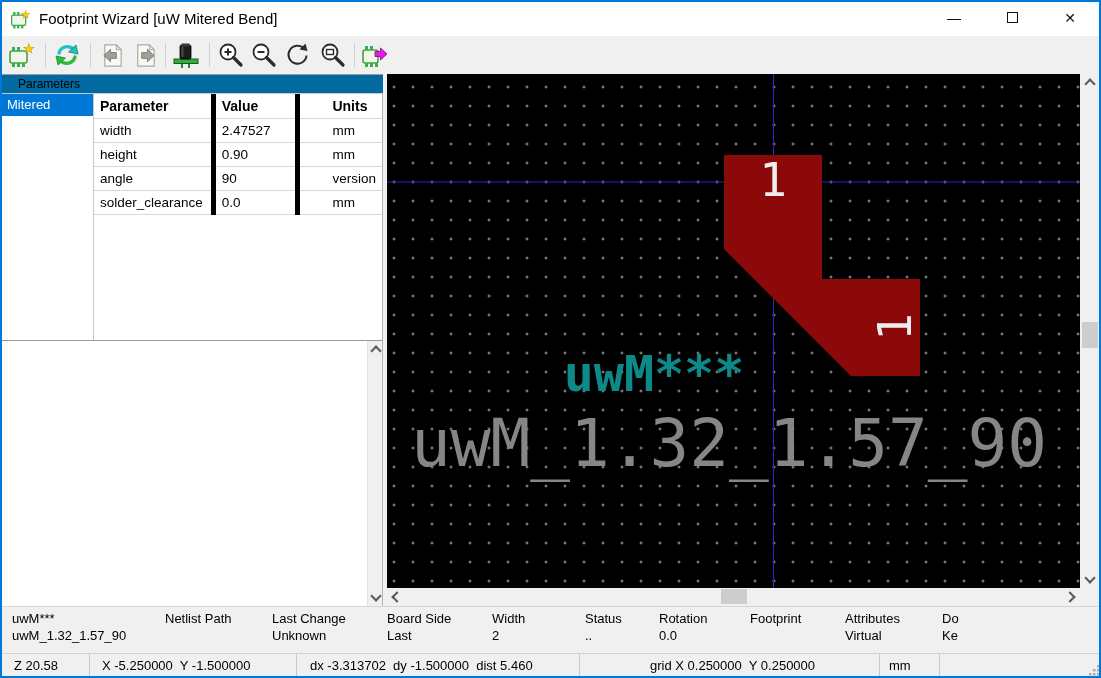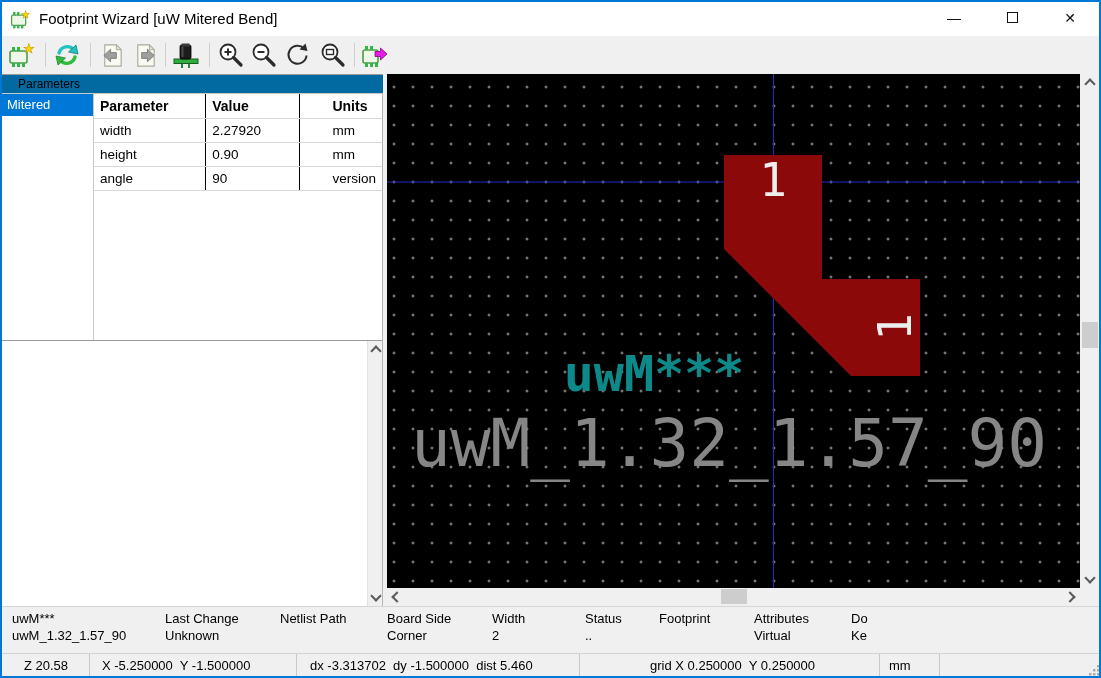--- a/index.html
+++ b/index.html
@@ -22,21 +22,21 @@
   .tbtn { position:absolute; top:4px; width:30px; height:30px; display:flex; align-items:center; justify-content:center; border-radius:2px; }
   .tsep { position:absolute; top:7px; width:1px; height:24px; background:#cfcfcf; }
   
   .params-header { position:absolute; left:0; top:72px; width:381px; height:20px;
      background:#0369a1; border-top:1px solid #9a9a9a; border-bottom:1px solid #c9c9c9;
      font-size:12px; line-height:19px; padding-left:16px; }
   .pages { position:absolute; left:0; top:92px; width:92px; height:246px; background:#fff; border-right:1px solid #c9c9c9; }
   .page-item { height:22px; background:#0078d7; color:#fff; font-size:13px; line-height:22px; padding-left:5px; }
   .ptable { position:absolute; left:92px; top:92px; width:289px; height:246px; background:#fff; border-right:1px solid #b5b5b5; font-size:13.5px; }
   .ptable table { border-collapse:collapse; width:100%; }
-  .ptable th, .ptable td { border-right:1px solid #000000; border-bottom:1px solid #d8d8d8; height:24px; padding:0 6px; text-align:left; font-weight:normal; white-space:nowrap; overflow:hidden; }
+  .ptable th, .ptable td { border-right:5px solid #000000; border-bottom:1px solid #d8d8d8; height:24px; padding:0 6px; text-align:left; font-weight:normal; white-space:nowrap; overflow:hidden; }
   .ptable th { font-weight:bold; font-size:14px; }
   .ptable th:last-child, .ptable td:last-child { border-right:none;padding-left:32px; }
   .col-param { width:121px; } .col-value { width:104px; } .col-units { width:64px; }
   
   .messages { position:absolute; left:0; top:338px; width:381px; height:266px; background:#fff;
      border-top:1px solid #9a9a9a; border-right:1px solid #b5b5b5; }
   .msg-text { position:absolute; left:6px; top:7px; right:18px; font-size:13.5px; line-height:20px; white-space:pre-wrap; }
   .msg-scroll { position:absolute; right:0; top:0; width:15px; bottom:0; background:#f0f0f0; border-left:1px solid #e2e2e2; }
   
   .chev { width:8px; height:8px; border-top:2px solid #5a5a5a; border-right:2px solid #5a5a5a; display:inline-block; }
@@ -190,32 +190,37 @@
   <div class="ptable">
     <table>
       <tbody>
           <tr>
         <th class="col-param">Parameter</th>
         <th class="col-value">Value</th>
         <th class="col-units">Units</th>
       </tr>
       <tr>
         <td>width</td>
-        <td>2.27920</td>
+        <td>2.47527</td>
         <td>mm</td>
       </tr>
       <tr>
         <td>height</td>
         <td>0.90</td>
         <td>mm</td>
       </tr>
       <tr>
         <td>angle</td>
         <td>90</td>
         <td>version</td>
+      </tr>
+      <tr>
+        <td>solder_clearance</td>
+        <td>0.0</td>
+        <td>mm</td>
       </tr>
     </tbody>
       </table>
   </div>
 
   <div class="messages">
     <div class="msg-scroll">
       <div class="sb-btn" style="left:0;top:4px;width:15px;height:12px">
           <span class="chev up"></span>
         </div>
@@ -256,56 +261,60 @@
     <div class="sb-btn" style="right:4px;top:0;width:12px;height:17px">
         <span class="chev right"></span>
       </div>
   </div>
 
   <div class="status1">
     <div class="sfield" style="width:153px">
       <div class="lab">uwM***</div>
         <div class="val">uwM_1.32_1.57_90</div>
     </div>
+    <div class="sfield" style="width:107px">
+      <div class="lab">Netlist Path</div>
+        <div class="val"></div>
+    </div>
     <div class="sfield" style="width:115px">
       <div class="lab">Last Change</div>
         <div class="val">Unknown</div>
     </div>
-    <div class="sfield" style="width:107px">
-      <div class="lab">Netlist Path</div>
-        <div class="val"></div>
-    </div>
     <div class="sfield" style="width:105px">
       <div class="lab">Board Side</div>
-        <div class="val">Corner</div>
+        <div class="val">Last</div>
     </div>
     <div class="sfield" style="width:93px">
       <div class="lab">Width</div>
         <div class="val">2</div>
     </div>
     <div class="sfield" style="width:74px">
       <div class="lab">Status</div>
         <div class="val">..</div>
     </div>
+    <div class="sfield" style="width:91px">
+      <div class="lab">Rotation</div>
+        <div class="val">0.0</div>
+    </div>
     <div class="sfield" style="width:95px">
       <div class="lab">Footprint</div>
         <div class="val"></div>
     </div>
     <div class="sfield" style="width:97px">
       <div class="lab">Attributes</div>
         <div class="val">Virtual</div>
     </div>
     <div class="sfield" style="flex:1 1 auto">
       <div class="lab">Do</div>
         <div class="val">Ke</div>
     </div>
   </div>
 
   <div class="status2">
-    <div class="scell" style="width:88px;padding-left:22px">Z 20.58</div>
+    <div class="scell" style="width:88px;padding-left:12px">Z 20.58</div>
     <div class="scell" style="width:207px;padding-left:12px">X -5.250000  Y -1.500000</div>
     <div class="scell" style="width:283px;padding-left:13px">dx -3.313702  dy -1.500000  dist 5.460</div>
     <div class="scell" style="width:300px;padding-left:70px">grid X 0.250000  Y 0.250000</div>
     <div class="scell" style="width:60px;padding-left:9px">mm</div>
     <div class="scell">
       <svg class="grip" width="12" height="12">
         <rect x="9" y="1" width="2.5" height="2.5" fill="#ababab"></rect>
         <rect x="5" y="5" width="2.5" height="2.5" fill="#ababab"></rect>
           <rect x="9" y="5" width="2.5" height="2.5" fill="#ababab"></rect>
         <rect x="1" y="9" width="2.5" height="2.5" fill="#ababab"></rect>

